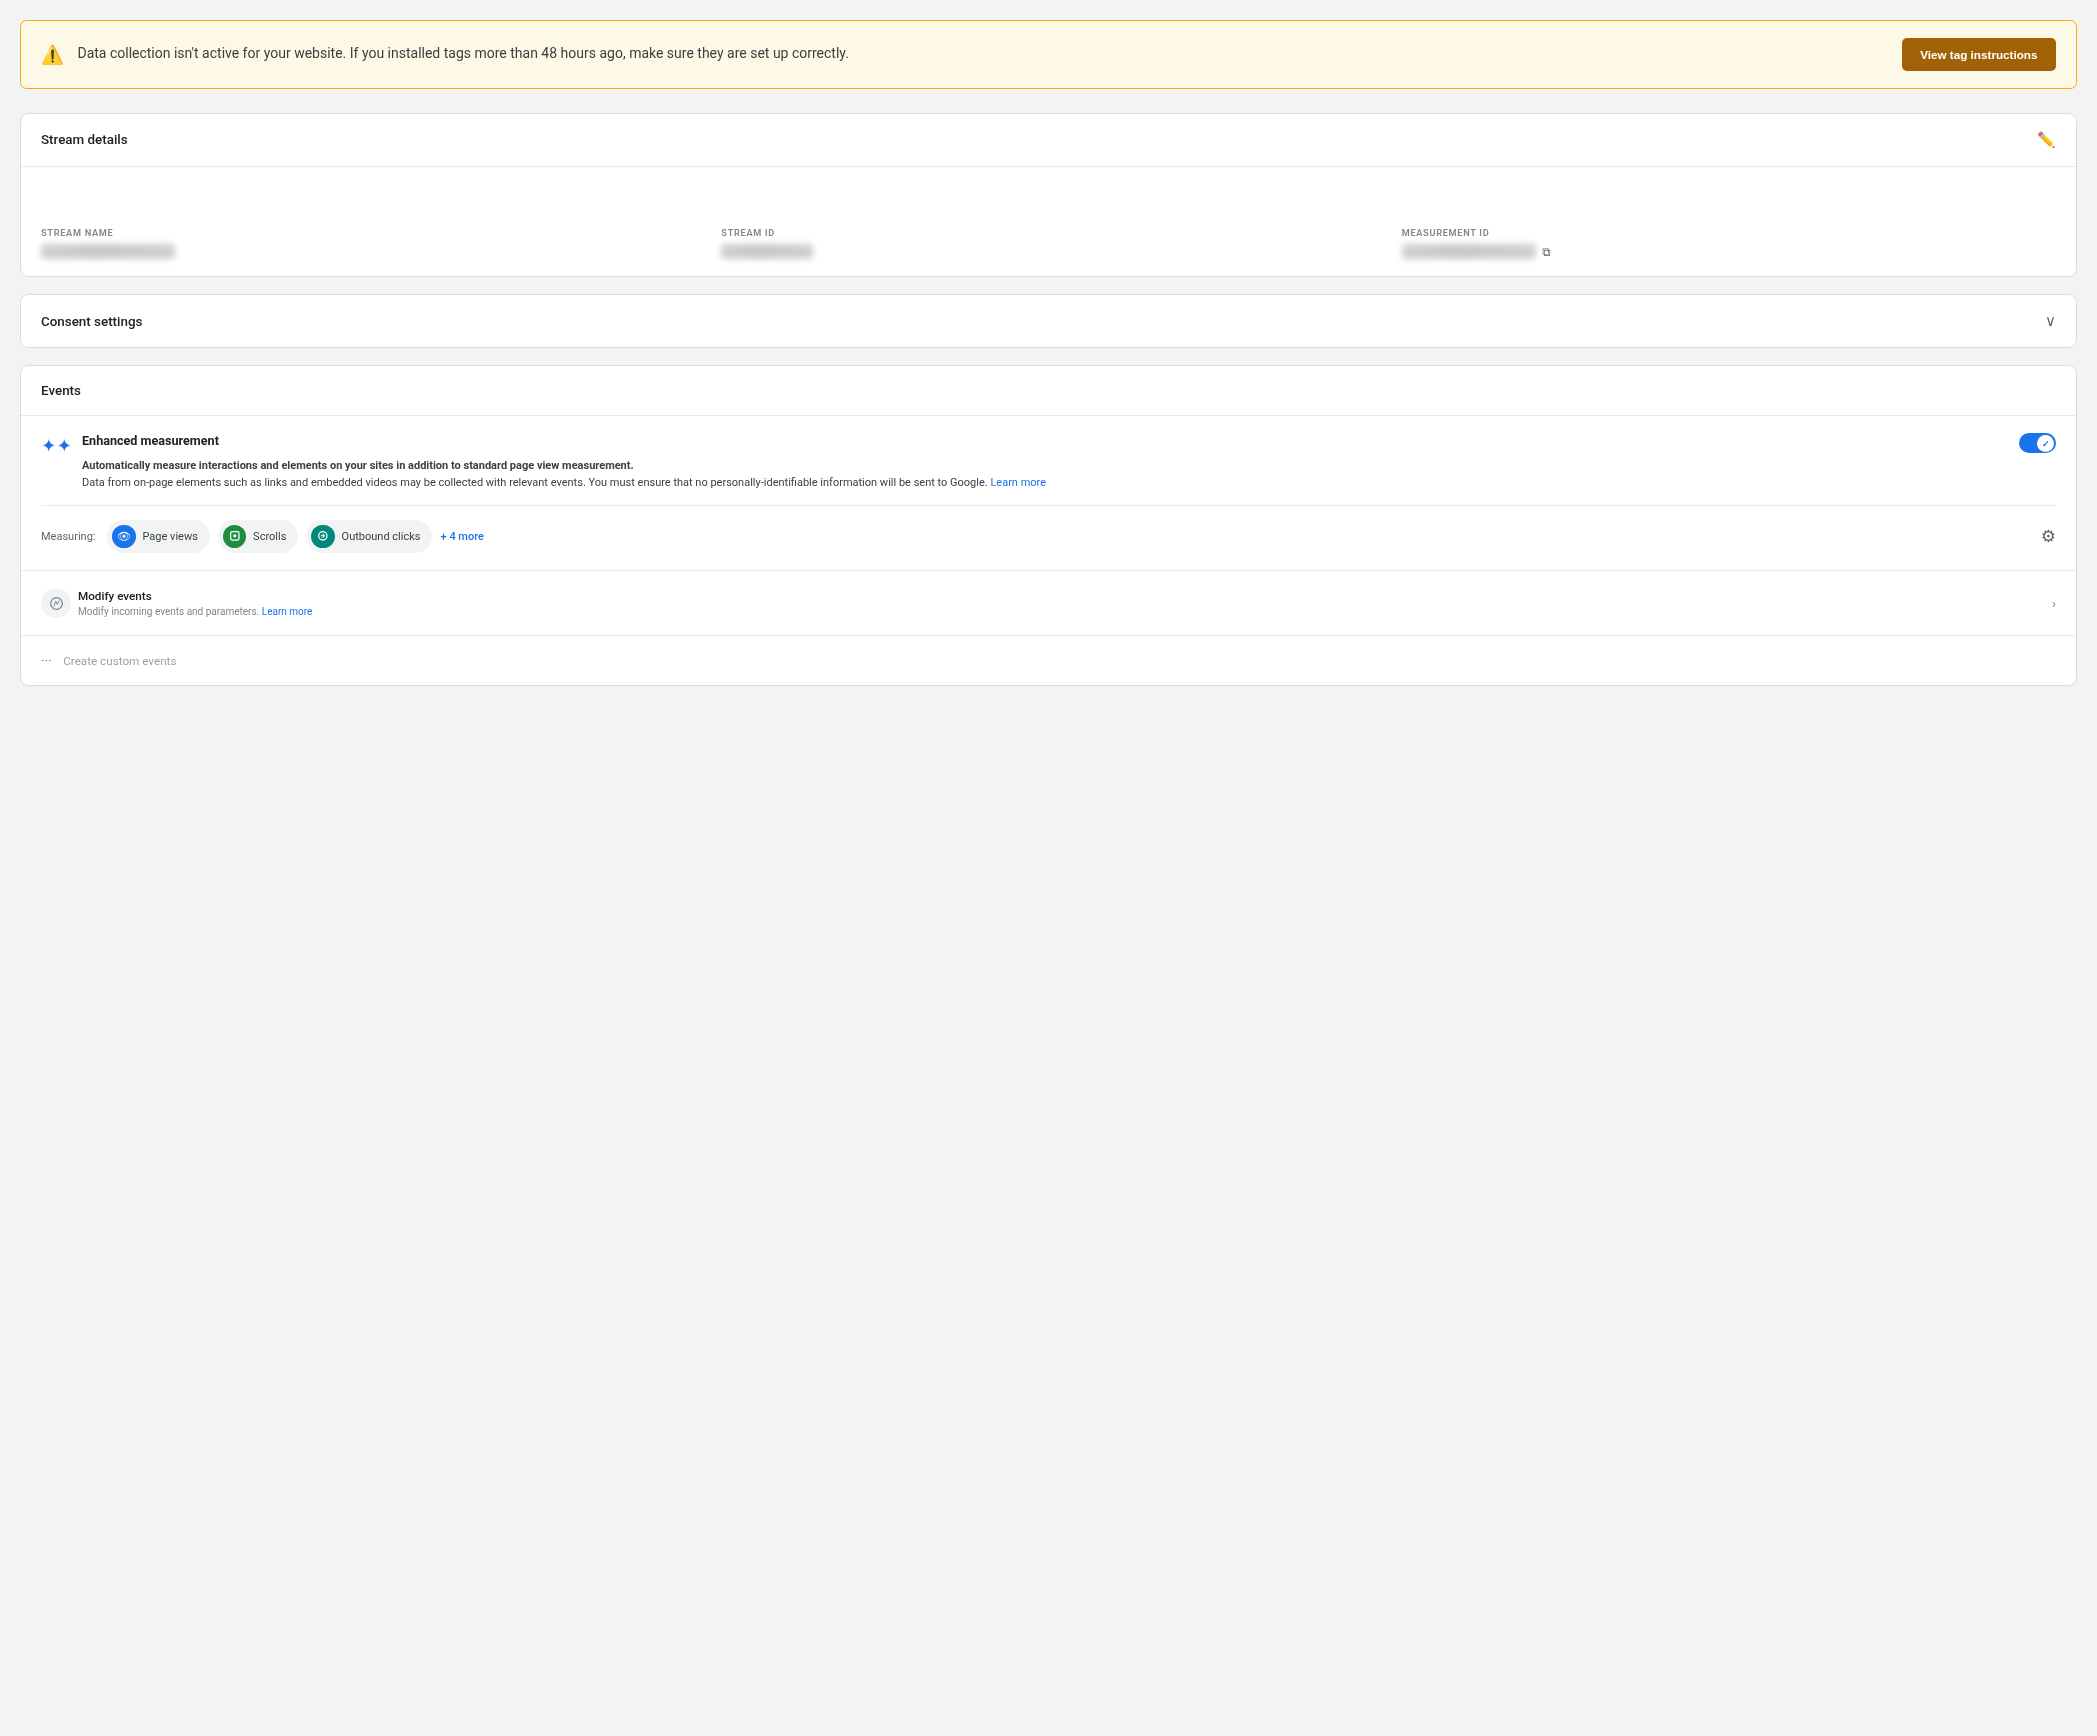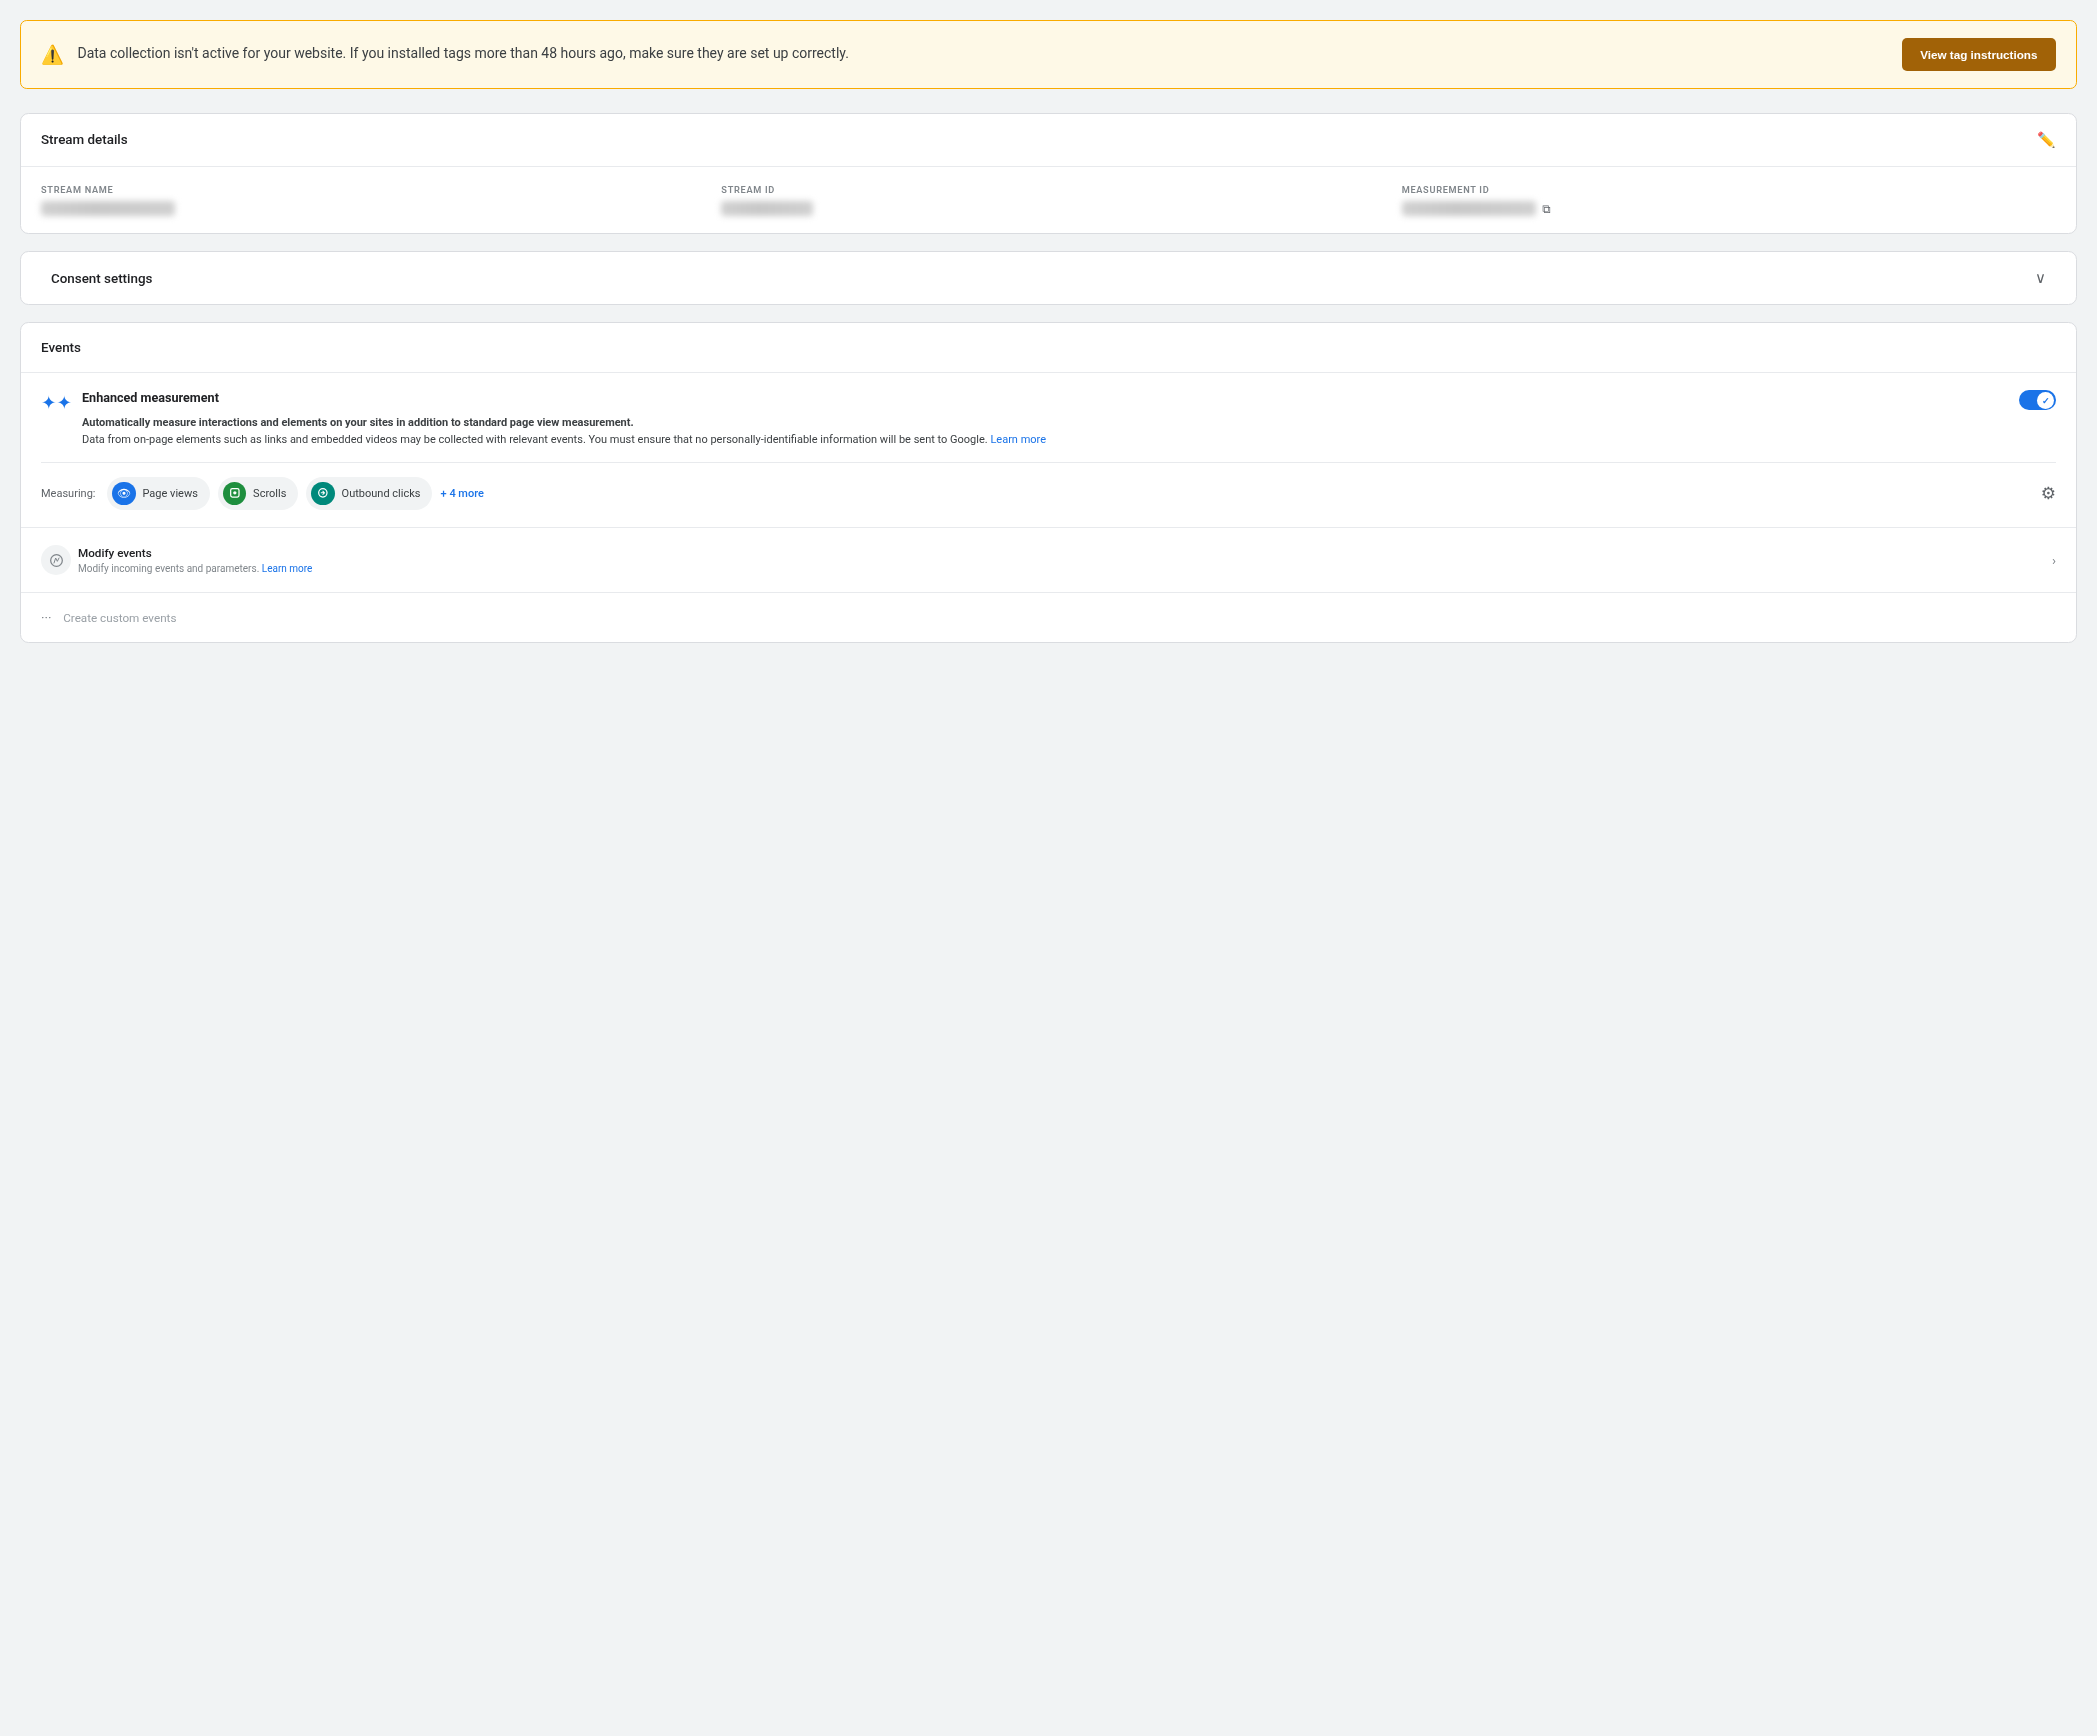--- a/index.html
+++ b/index.html
@@ -82,20 +82,21 @@
       font-size: 15px;
       color: #5f6368;
       cursor: pointer;
     }
 
     
     .stream-fields {
       display: flex;
       padding: 17px 20px;
       gap: 26px;
+      margin-top: 43px;
     }
     .stream-field {
       display: flex;
       flex-direction: column;
       gap: 6.7px;
       flex: 1;
     }
     .field-label {
       font-size: 9.2px;
       font-weight: 600;
@@ -119,21 +120,21 @@
       gap: 6.7px;
     }
     .copy-icon {
       font-size: 11.7px;
       color: #5f6368;
       cursor: pointer;
     }
 
     
     .consent-header {
-      padding: 17px 30px;
+      padding: 17px 20px;
       display: flex;
       align-items: center;
       justify-content: space-between;
       cursor: pointer;
     }
 
     
     .events-header {
       padding: 17px 20px;
       border-bottom: 0.8px solid #e8eaed;

